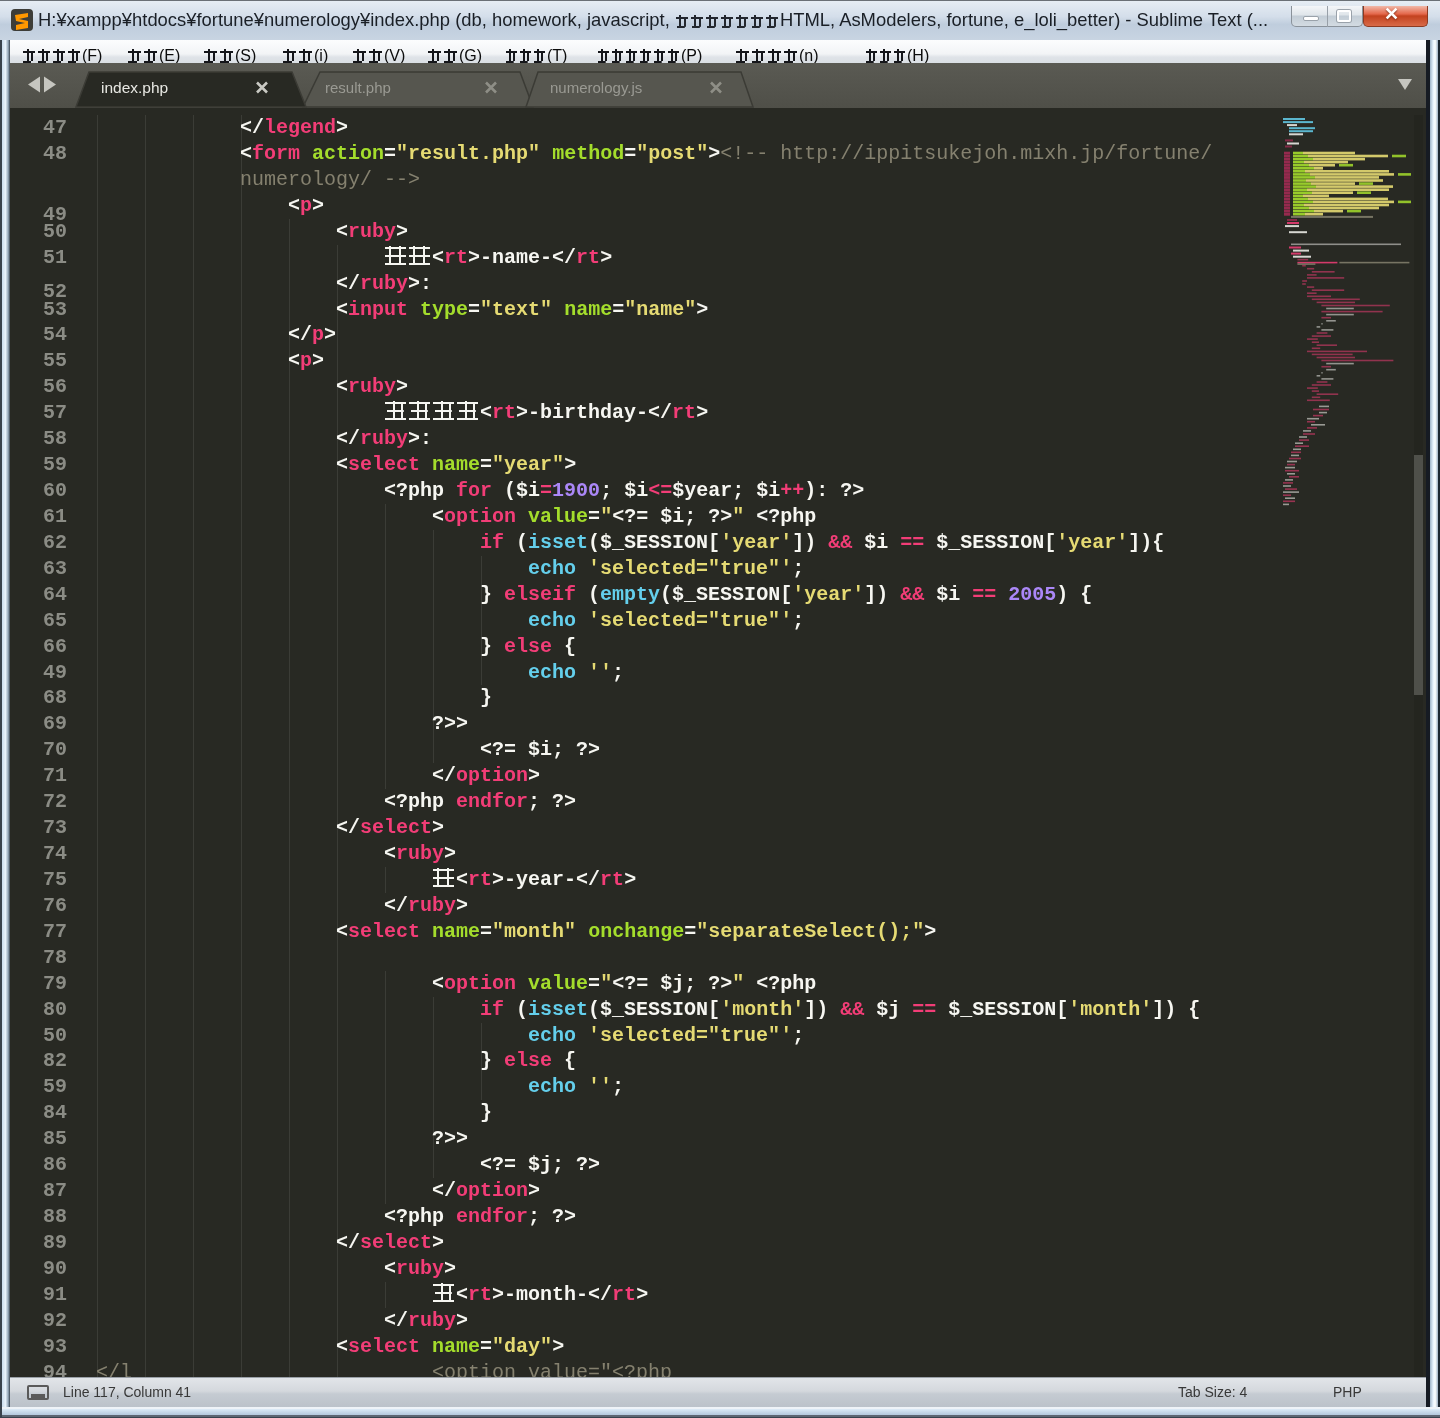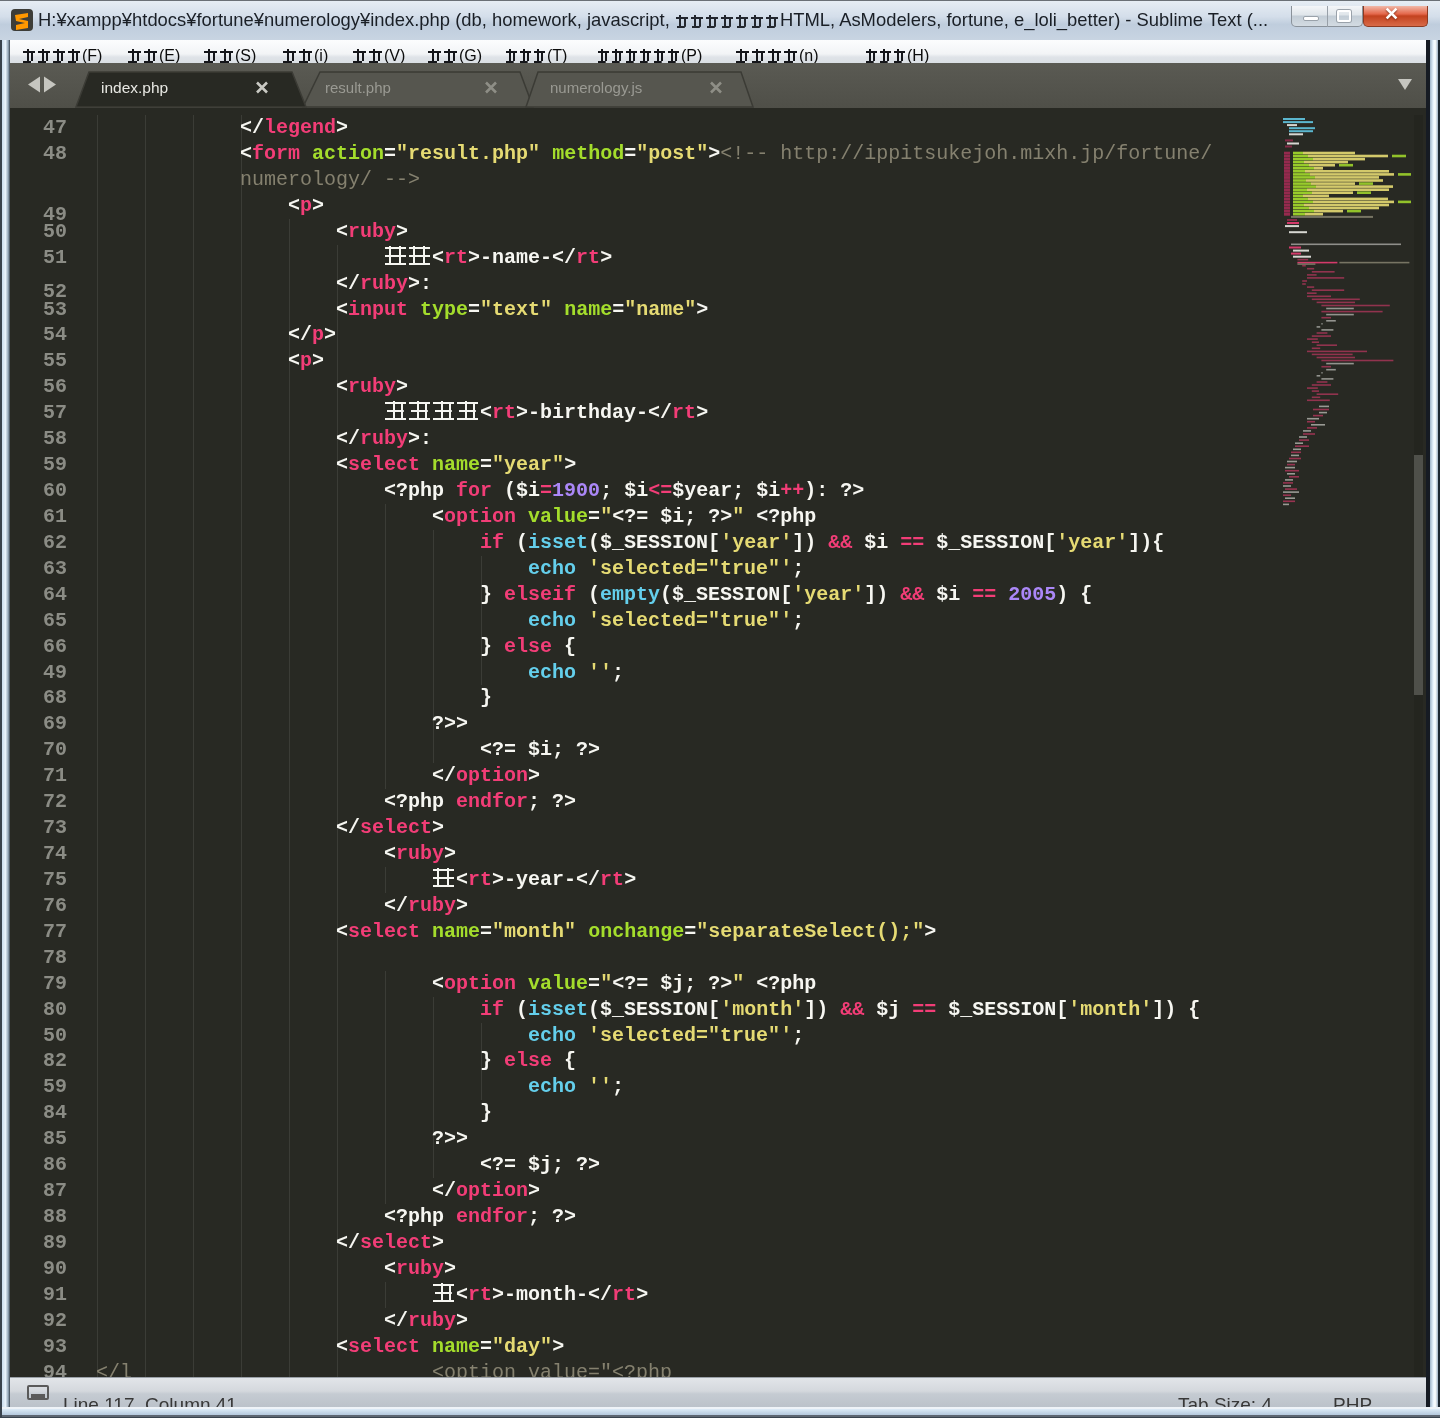--- a/index.html
+++ b/index.html
@@ -20,21 +20,21 @@
 .kj i{position:absolute;left:1px;right:2px;top:0;bottom:0;background-repeat:no-repeat}
 .k1 i{background-image:linear-gradient(#f6f6f1,#f6f6f1),linear-gradient(#f6f6f1,#f6f6f1),linear-gradient(#f6f6f1,#f6f6f1),linear-gradient(#f6f6f1,#f6f6f1),linear-gradient(#f6f6f1,#f6f6f1);background-size:100% 2px,100% 2px,100% 2px,2px 100%,2px 100%;background-position:0 1px,0 9px,0 17px,4px 0,14px 0}
 .k2 i{background-image:linear-gradient(#f6f6f1,#f6f6f1),linear-gradient(#f6f6f1,#f6f6f1),linear-gradient(#f6f6f1,#f6f6f1),linear-gradient(#f6f6f1,#f6f6f1),linear-gradient(#f6f6f1,#f6f6f1);background-size:100% 2px,80% 2px,100% 2px,2px 100%,2px 80%;background-position:0 1px,2px 9px,0 17px,8px 0,16px 2px}
 
 .mk{display:inline-block;height:14px;position:relative;vertical-align:-2px}
 .mk i{position:absolute;left:1px;right:2px;top:0;bottom:0;background-repeat:no-repeat;background-image:linear-gradient(#15161a,#15161a),linear-gradient(#15161a,#15161a),linear-gradient(#15161a,#15161a),linear-gradient(#15161a,#15161a);background-size:100% 2px,70% 2px,2px 100%,2px 60%;background-position:0 2px,0 12px,35% 0,80% 4px}
 .tk{display:inline-block;height:13px;position:relative;vertical-align:-2px}
 .tk i{position:absolute;left:1px;right:2px;top:0;bottom:0;background-repeat:no-repeat;background-image:linear-gradient(#23272e,#23272e),linear-gradient(#23272e,#23272e),linear-gradient(#23272e,#23272e),linear-gradient(#23272e,#23272e);background-size:100% 2px,65% 2px,2px 100%,2px 60%;background-position:0 2px,1px 11px,35% 0,80% 4px}
 
 #status{left:10px;top:1377px;width:1420px;height:30px;background:linear-gradient(#e2e5e9 0%,#d4d8dd 45%,#c5cbd2 55%,#bbc2ca 100%);border-top:1px solid #9aa0a8}
-.st{position:absolute;top:16px;font-size:19px;color:#383838}
+.st{position:absolute;top:6px;font-size:14px;color:#383838}
 
 </style></head>
 <body>
 <div class="abs" id="titlebar"></div>
 <svg class="abs" style="left:11px;top:9px" width="22" height="22" xmlns="http://www.w3.org/2000/svg">
  <rect x="0" y="0" width="22" height="22" rx="4" fill="#3d3d38"></rect>
  <path d="M4 6 L17 4 L17 8 L8 10 L17 12 L17 19 L5 21 L5 16 L14 14 L5 12 Z" fill="#ff9800"></path>
 </svg>
 <span class="abs" id="titletext">H:¥xampp¥htdocs¥fortune¥numerology¥index.php (db, homework, javascript, <span class="tk" style="width:15px"><i></i></span><span class="tk" style="width:15px"><i></i></span><span class="tk" style="width:15px"><i></i></span><span class="tk" style="width:15px"><i></i></span><span class="tk" style="width:15px"><i></i></span><span class="tk" style="width:15px"><i></i></span><span class="tk" style="width:15px"><i></i></span>HTML, AsModelers, fortune, e_loli_better) - Sublime Text (...</span>
 

